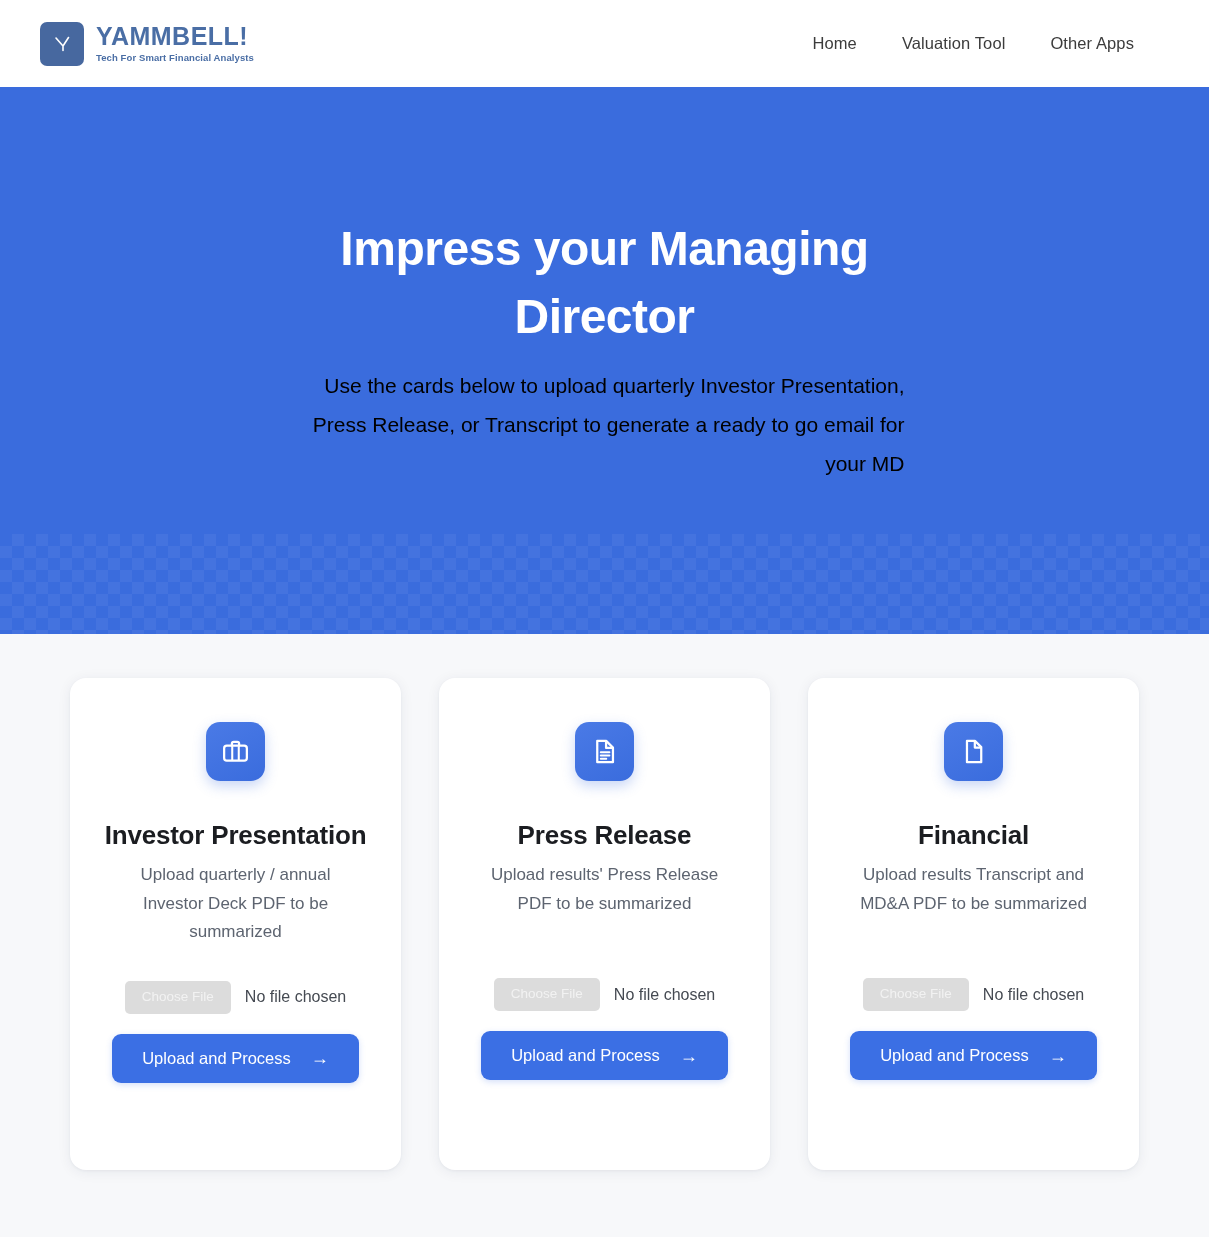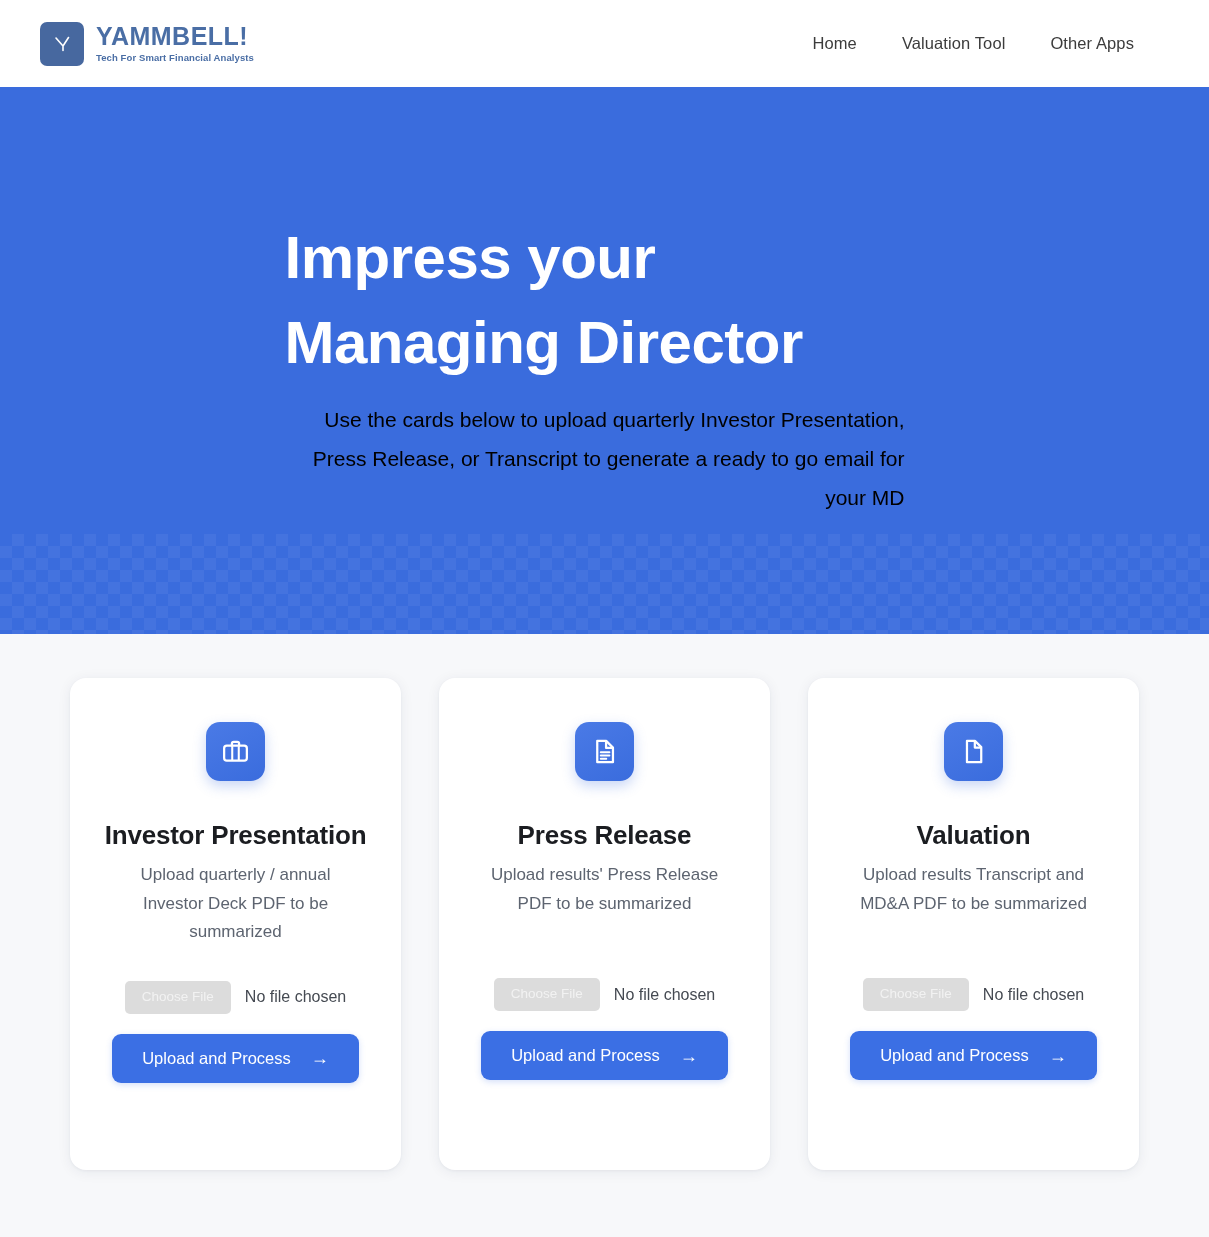--- a/index.html
+++ b/index.html
@@ -113,25 +113,25 @@
     position: relative;
     z-index: 2;
     width: 100%;
     display: flex;
     flex-direction: column;
     align-items: center;
   }
 
   .hero-title {
     margin-top: 128px;
-    font-size: 60px;
+    font-size: 48px;
     line-height: 1.42;
     font-weight: 700;
     color: #ffffff;
-    text-align: left;
+    text-align: center;
     max-width: 640px;
     letter-spacing: -0.5px;
   }
 
   .hero-sub {
     margin-top: 16px;
     font-size: 21px;
     line-height: 1.85;
     color: #000000;
     text-align: right;
@@ -325,21 +325,21 @@
       </button>
     </section>
 
     <section class="card three">
       <div class="card-icon">
         <svg width="29" height="29" viewBox="0 0 24 24" fill="none" aria-hidden="true">
           <path d="M6.6 3.2h6.6L18.4 8.4V20.8H6.6z" stroke="#ffffff" stroke-width="1.85" stroke-linejoin="round"></path>
           <path d="M13.1 3.4V8.7h5.2" stroke="#ffffff" stroke-width="1.85" stroke-linejoin="round"></path>
         </svg>
       </div>
-      <h2 class="card-title">Valuation</h2>
+      <h2 class="card-title">Financial</h2>
       <p class="card-desc">Upload results Transcript and MD&amp;A PDF to be summarized</p>
 
       <div class="file-row">
         <button class="choose-file-btn">Choose File</button>
         <span class="no-file-text">No file chosen</span>
       </div>
 
       <button class="upload-btn">
         <span>Upload and Process</span>
         <span class="arrow">→</span>

